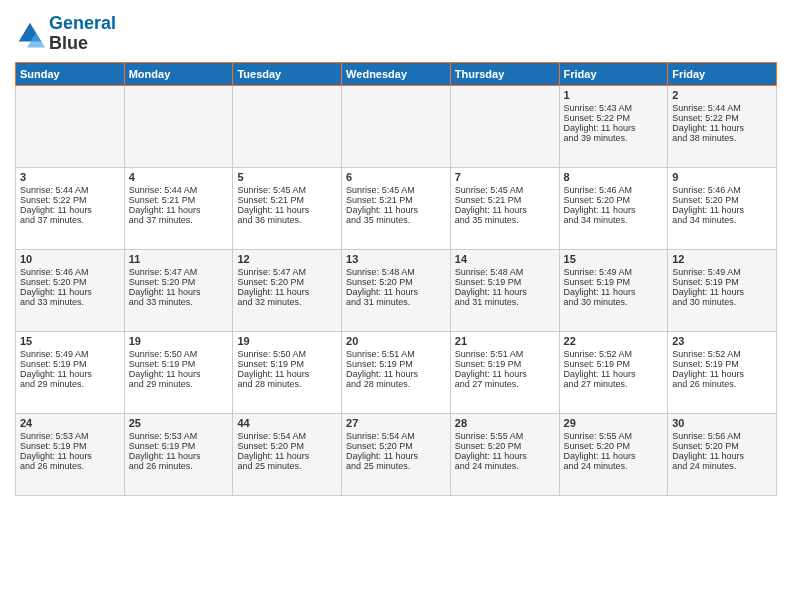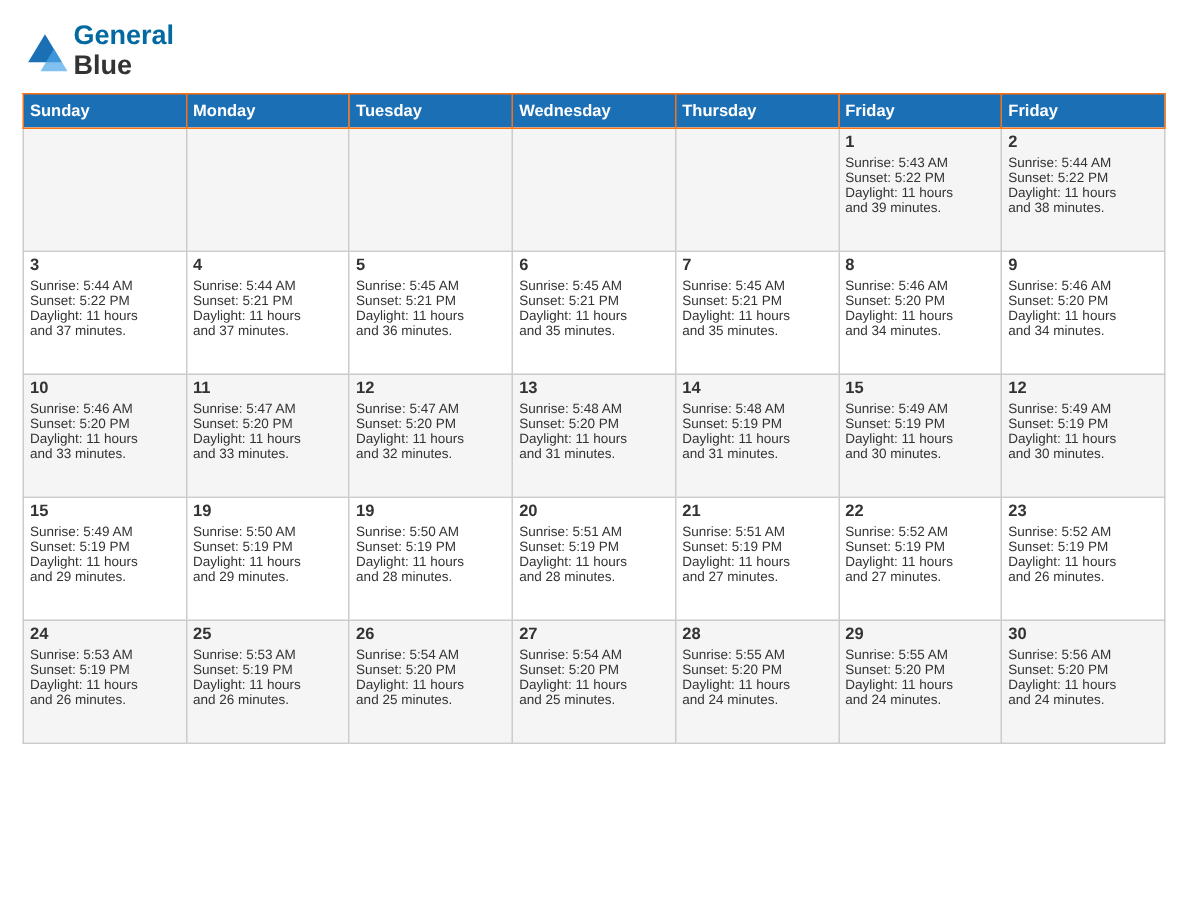--- a/index.html
+++ b/index.html
@@ -299,21 +299,21 @@
             <div>and 26 minutes.</div>
           </td>
           <td>
             <span class="day-num">25</span>
             <div>Sunrise: 5:53 AM</div>
             <div>Sunset: 5:19 PM</div>
             <div>Daylight: 11 hours</div>
             <div>and 26 minutes.</div>
           </td>
           <td>
-            <span class="day-num">26</span>
+            <span class="day-num">44</span>
             <div>Sunrise: 5:54 AM</div>
             <div>Sunset: 5:20 PM</div>
             <div>Daylight: 11 hours</div>
             <div>and 25 minutes.</div>
           </td>
           <td>
             <span class="day-num">27</span>
             <div>Sunrise: 5:54 AM</div>
             <div>Sunset: 5:20 PM</div>
             <div>Daylight: 11 hours</div>

